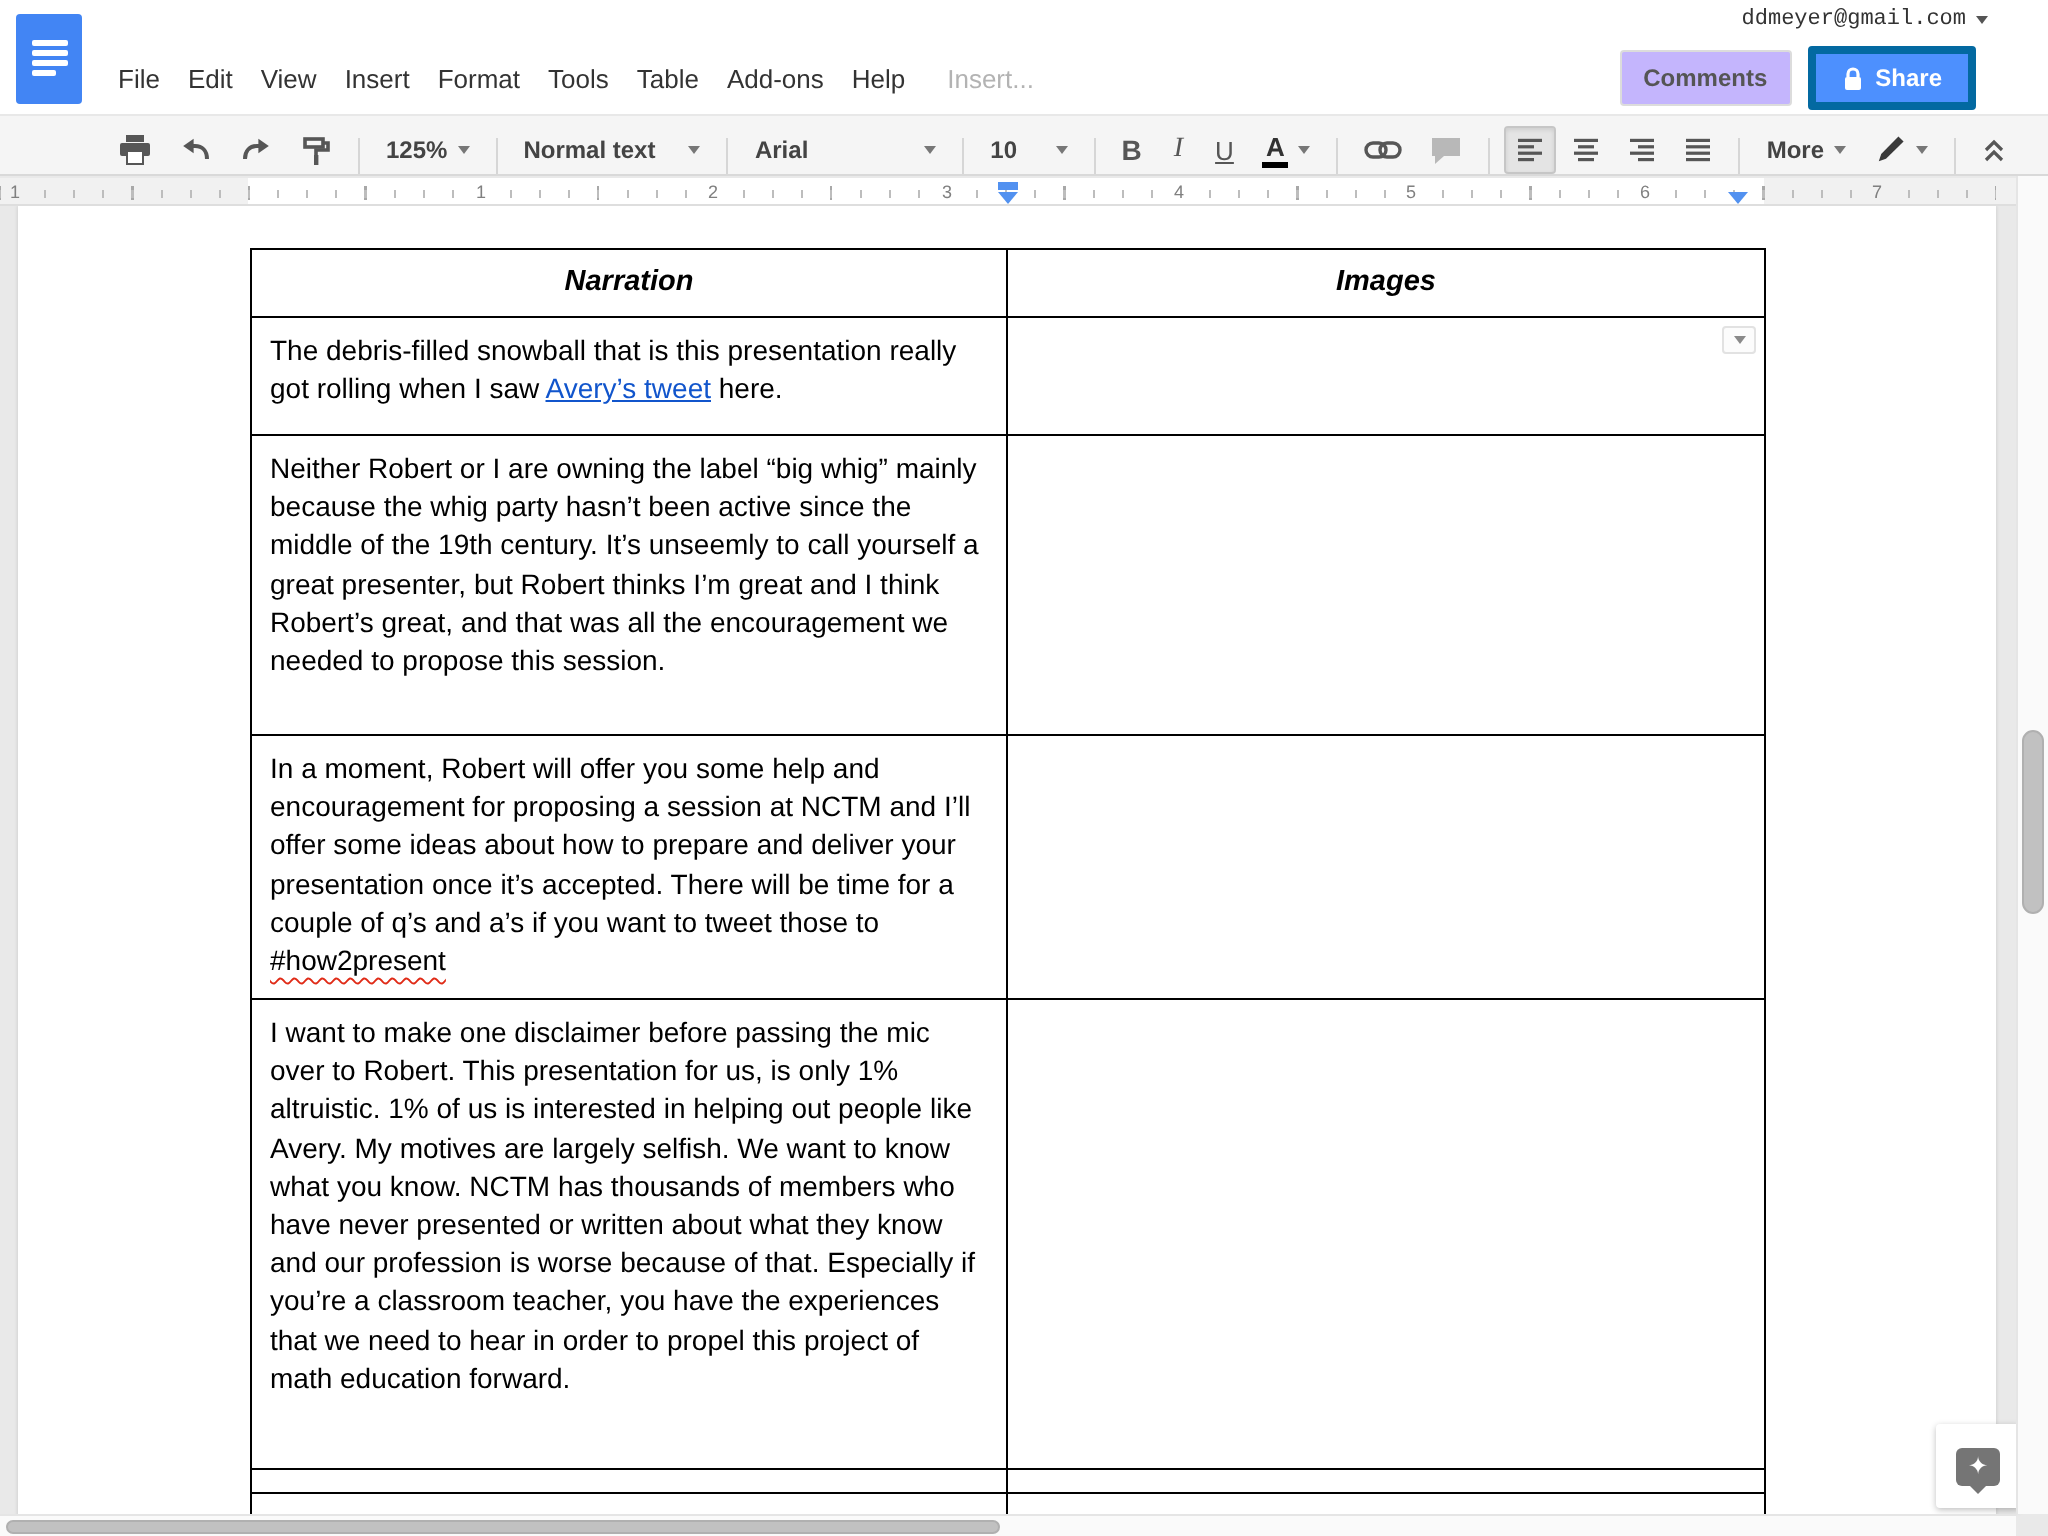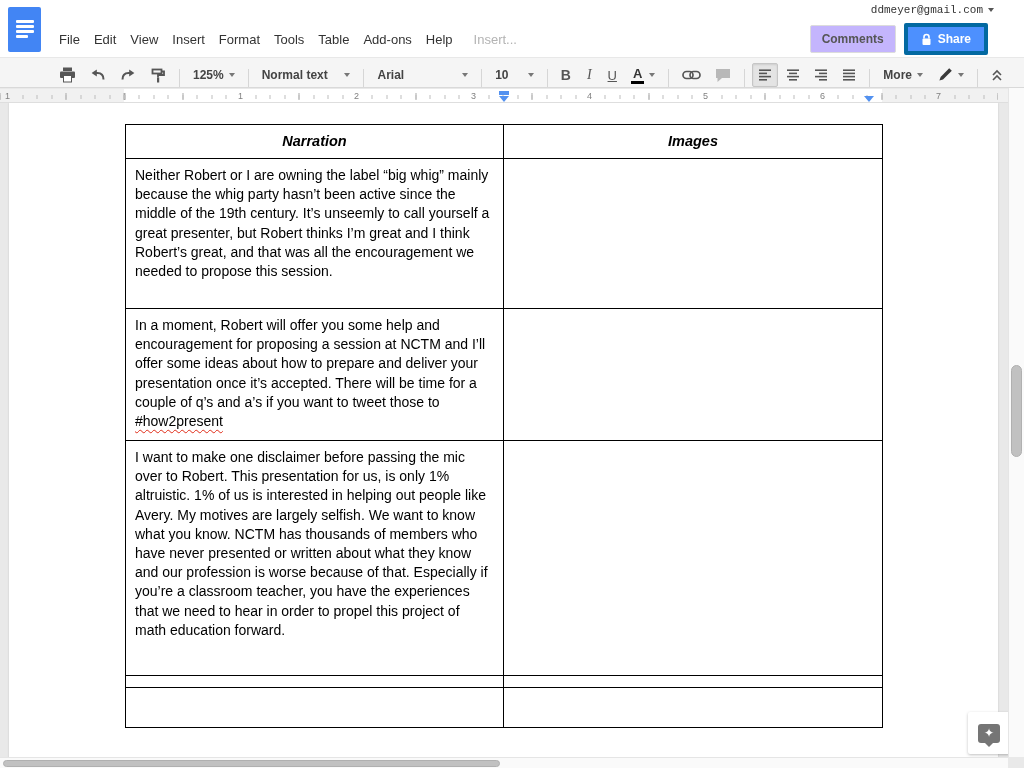--- a/index.html
+++ b/index.html
@@ -293,20 +293,28 @@
     <table class="doc-table">
       <colgroup>
           <col style="width:378px">
           <col style="width:379px">
         </colgroup>
       <tbody>
           <tr style="height:26px">
         <th>Narration</th>
         <th>Images</th>
       </tr>
+      <tr style="height:59px">
+        <td><span>The debris-filled snowball that is this presentation really got rolling when I saw </span><a href="#" class="doc-link">Avery’s tweet</a><span> here.</span></td>
+        <td>
+          <span class="img-dd">
+                <span class="caret"></span>
+              </span>
+        </td>
+      </tr>
       <tr style="height:150px">
         <td><span>Neither Robert or I are owning the label “big whig” mainly because the whig party hasn’t been active since the middle of the 19th century. It’s unseemly to call yourself a great presenter, but Robert thinks I’m great and I think Robert’s great, and that was all the encouragement we needed to propose this session.</span></td>
         <td></td>
       </tr>
       <tr style="height:132px">
         <td><span>In a moment, Robert will offer you some help and encouragement for proposing a session at NCTM and I’ll offer some ideas about how to prepare and deliver your presentation once it’s accepted. There will be time for a couple of q’s and a’s if you want to tweet those to </span><span class="misspelled">#how2present</span></td>
         <td></td>
       </tr>
       <tr style="height:235px">
         <td><span>I want to make one disclaimer before passing the mic over to Robert. This presentation for us, is only 1% altruistic. 1% of us is interested in helping out people like Avery. My motives are largely selfish. We want to know what you know. NCTM has thousands of members who have never presented or written about what they know and our profession is worse because of that. Especially if you’re a classroom teacher, you have the experiences that we need to hear in order to propel this project of math education forward.</span></td>

